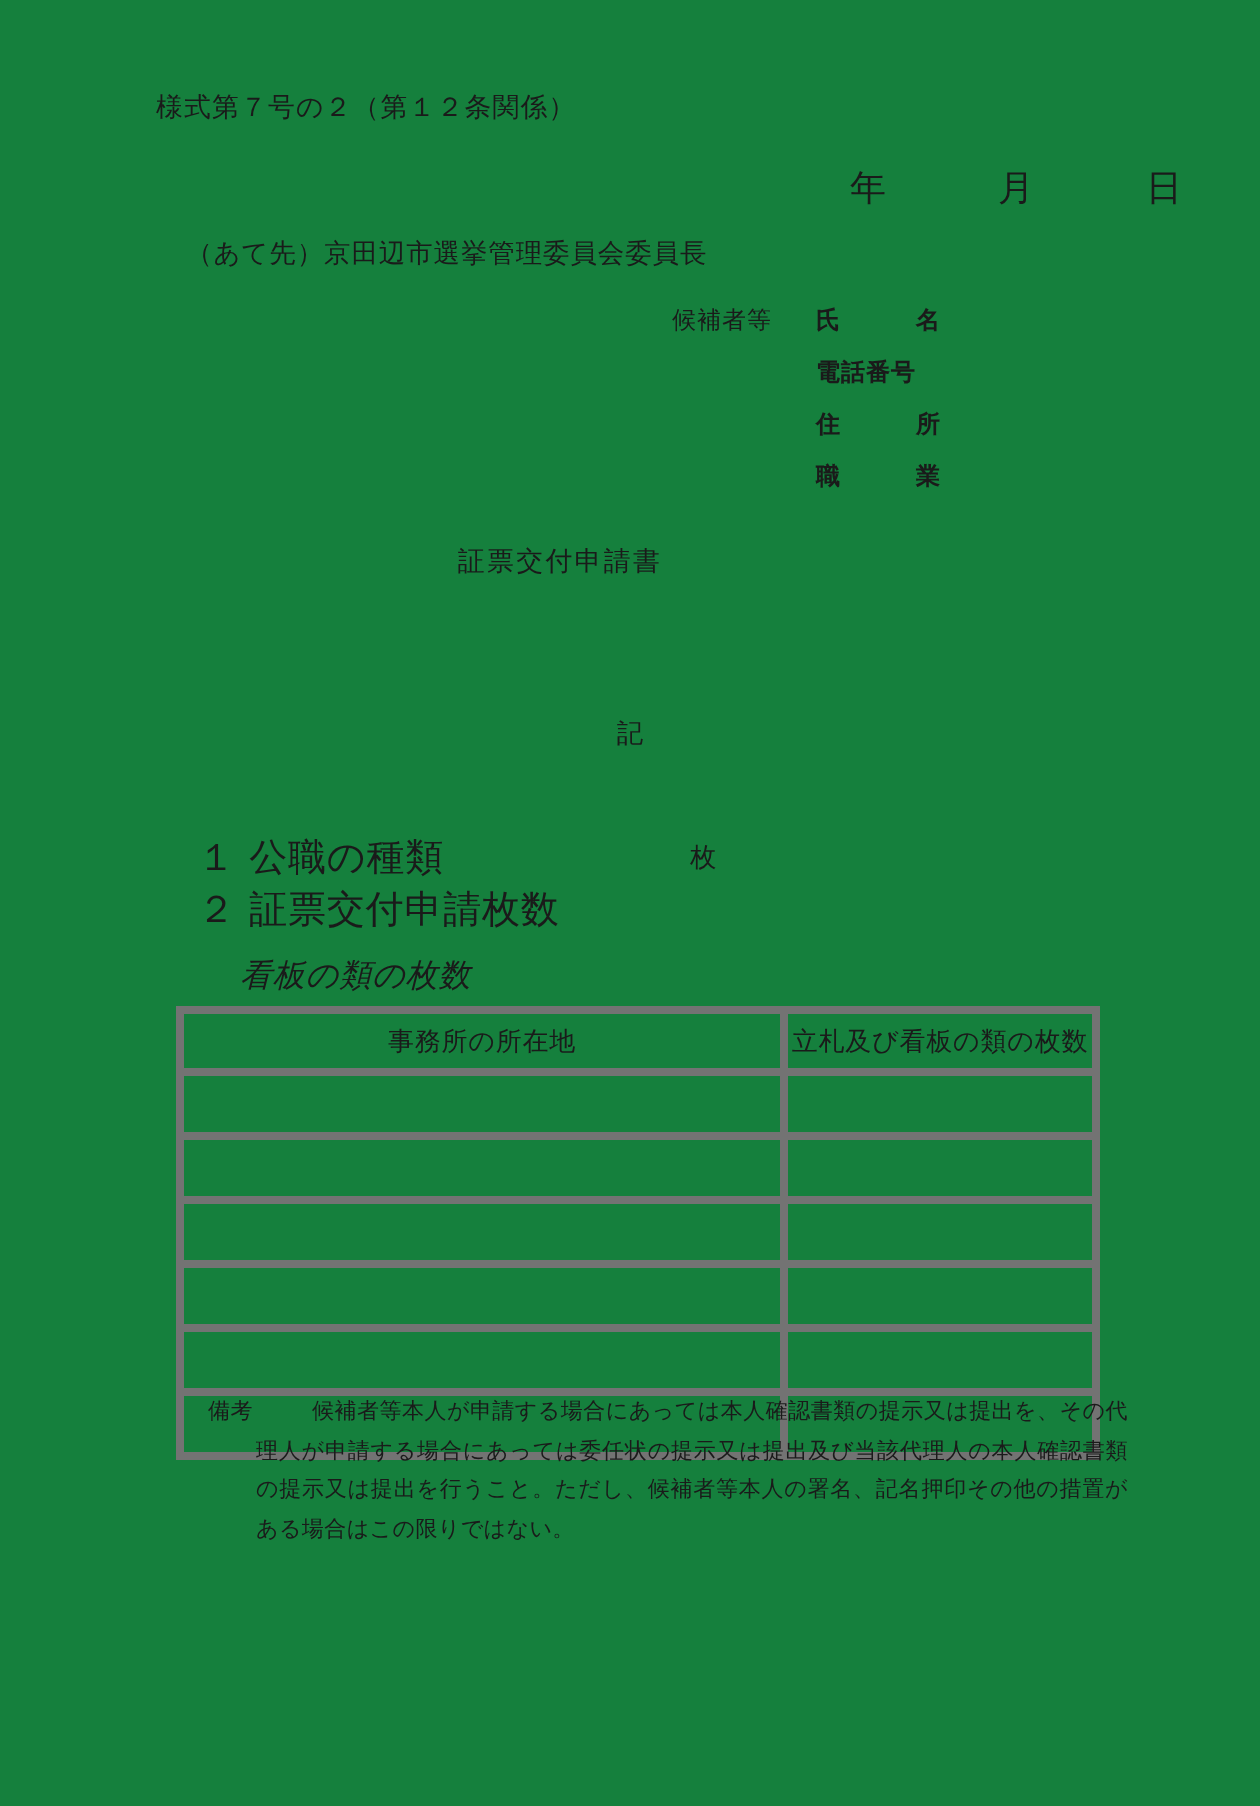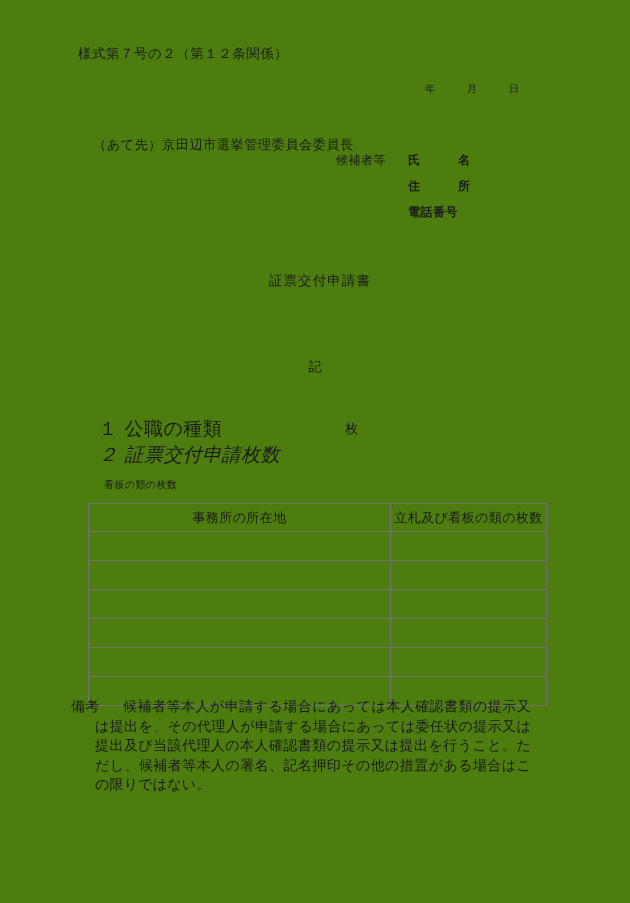--- a/index.html
+++ b/index.html
@@ -14,42 +14,42 @@
     font-family: "Liberation Serif", "DejaVu Serif", serif;
     color: #1a1a1a;
     overflow: hidden;
   }
   .page {
     position: absolute;
     left: 0;
     top: 0;
     width: 630px;
     height: 903px;
-    background: #4d7c0f;
+    background: #15803d;
   }
 
   
   .abs { position: absolute; white-space: pre; }
 
   
   .form-no {
     left: 78px;
     top: 45px;
     font-size: 13.4px;
     letter-spacing: 0.6px;
   }
   .date-line {
     left: 425px;
     top: 82px;
-    font-size: 10px;
+    font-size: 18px;
     letter-spacing: 0.5px;
   }
   .addressee {
     left: 93px;
-    top: 136px;
+    top: 118px;
     font-size: 13.2px;
     letter-spacing: 0.5px;
   }
 
   
   .cand-block {
     position: absolute;
     left: 336px;
     top: 152px;
     font-size: 12px;
@@ -71,21 +71,20 @@
 
   
   .doc-title {
     left: 0;
     top: 272px;
     width: 560px;
     text-align: center;
     font-size: 13.4px;
     letter-spacing: 1.2px;
     white-space: normal;
-    margin-left: 40px;
   }
 
   
   .body-para {
     position: absolute;
     left: 78px;
     top: 310px;
     width: 470px;
     font-size: 13.2px;
     line-height: 22px;
@@ -107,73 +106,74 @@
   
   .item {
     position: absolute;
     left: 78px;
     font-size: 19px;
     letter-spacing: 0.4px;
     white-space: pre;
   }
   .item-num { display: inline-block; width: 26px; }
   .item1 { top: 394px; }
-  .item2 { top: 420px; font-style: italic; }
+  .item2 { top: 420px; }
   .item3 { top: 452px; width: 480px; white-space: normal; line-height: 26px; }
   .item3-ind { display: inline-block; width: 26px; }
   .unit-mai {
     position: absolute;
     left: 345px;
     top: 420px;
     font-size: 13.2px;
   }
   .item3-line2 {
     position: absolute;
-    left: 104px;
+    left: 120px;
     top: 478px;
-    font-size: 10px;
+    font-size: 16px;
     letter-spacing: 0.4px;
     white-space: pre;
+    font-style: italic;
   }
 
   
   .tbl-wrap {
     position: absolute;
     left: 88px;
     top: 503px;
     width: 458px;
   }
   table.office-table {
     border-collapse: collapse;
     width: 458px;
     table-layout: fixed;
   }
   table.office-table th,
   table.office-table td {
-    border: 1px solid #737373;
+    border: 4px solid #737373;
     height: 28px;
     font-weight: normal;
     font-size: 13px;
     padding: 0;
     text-align: center;
     vertical-align: middle;
     letter-spacing: 0.4px;
   }
   table.office-table col.c1 { width: 302px; }
   table.office-table col.c2 { width: 156px; }
   table.office-table th { height: 27px; }
   table.office-table td.empty { height: 28px; }
 
   
   .remarks {
     position: absolute;
-    left: 71px;
+    left: 104px;
     top: 697px;
     width: 460px;
-    font-size: 14px;
+    font-size: 11px;
     line-height: 19.5px;
     letter-spacing: 0.2px;
   }
   .remarks-label {
     float: left;
     width: 52px;
     white-space: pre;
   }
   .remarks-body {
     margin-left: 24px;
@@ -192,25 +192,29 @@
 
   <div class="abs addressee">（あて先）京田辺市選挙管理委員会委員長</div>
 
   <div class="cand-block">
     <div class="cand-row">
       <span class="cand-prefix">候補者等</span>
       <span class="cand-label">氏　　　名</span>
     </div>
     <div class="cand-row">
       <span class="cand-prefix"></span>
+      <span class="cand-label">電話番号</span>
+    </div>
+    <div class="cand-row">
+      <span class="cand-prefix"></span>
       <span class="cand-label">住　　　所</span>
     </div>
     <div class="cand-row">
       <span class="cand-prefix"></span>
-      <span class="cand-label">電話番号</span>
+      <span class="cand-label">職　　　業</span>
     </div>
   </div>
 
   <div class="abs doc-title">証票交付申請書</div>
 
   <div class="body-para">
     <span class="indent"></span>
   </div>
 
   <div class="abs ki-mark">記</div>

